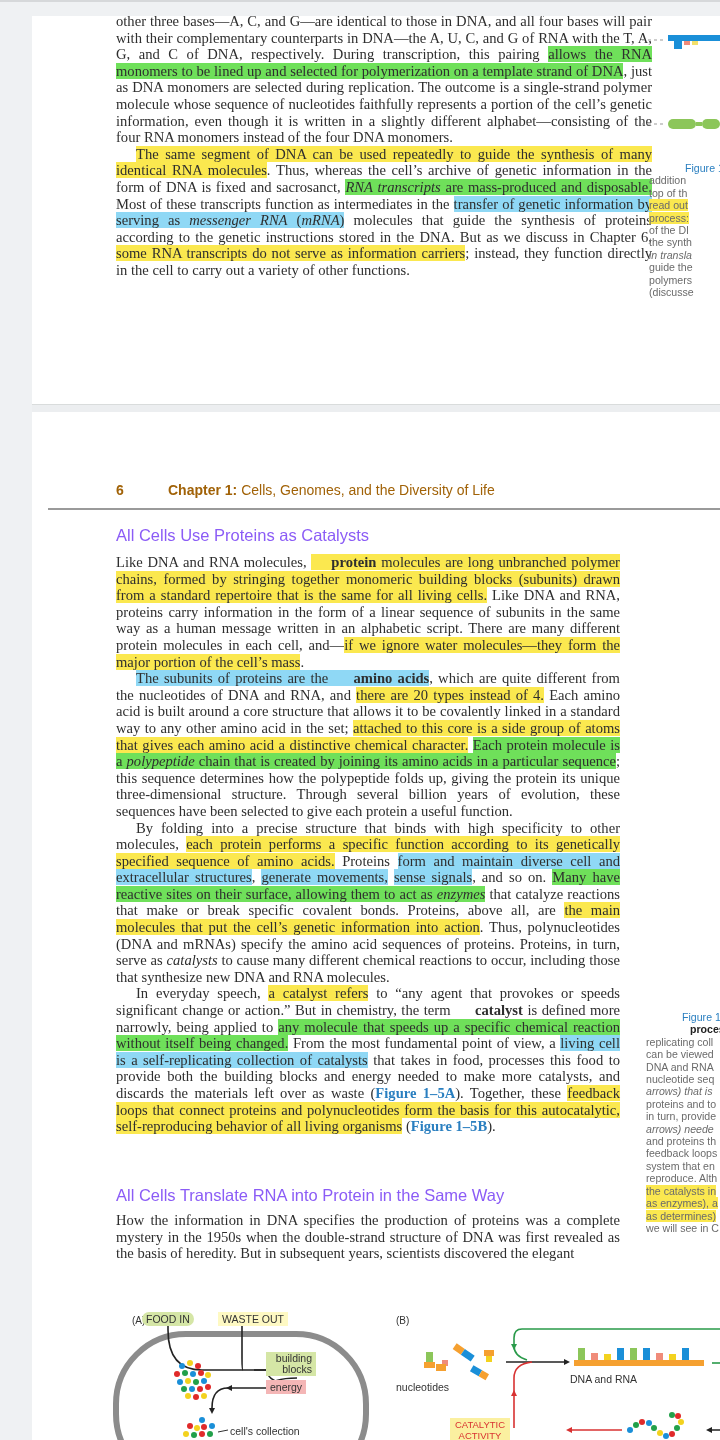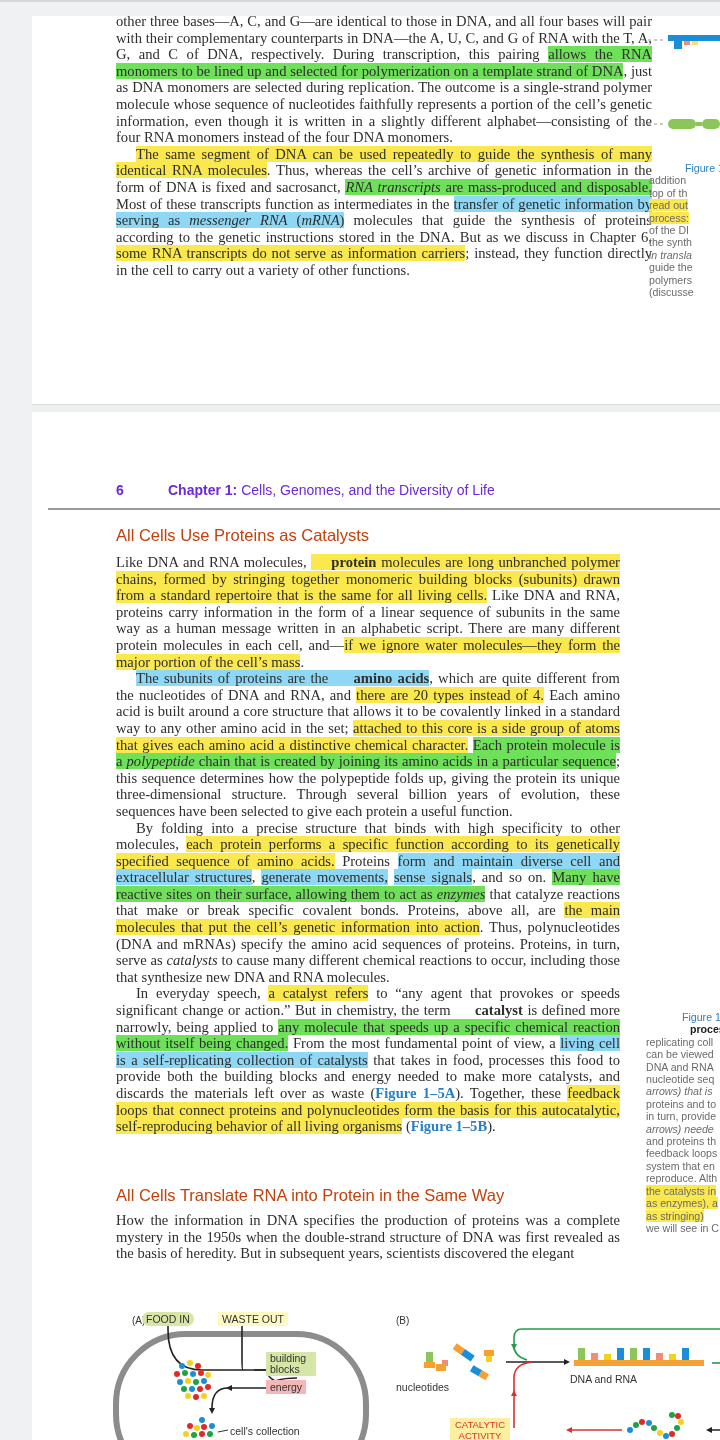--- a/index.html
+++ b/index.html
@@ -15,25 +15,25 @@
   .col p.indent{text-indent:20px;}
   .hl-y{background:#fbe84f;}
   .hl-g{background:#6fe05a;}
   .hl-b{background:#8fd8f5;}
   .b{font-weight:bold;padding-left:20px;}
   .i{font-style:italic;}
   .lnk{color:#2a7fc0;font-weight:bold;}
   .side{position:absolute;font-family:"Liberation Sans","DejaVu Sans",sans-serif;font-size:10.6px;line-height:12.4px;color:#6b6b6b;white-space:nowrap;}
   .side .ttl{color:#2a7fc0;font-weight:normal;margin-left:36px;}
   .side .bk{color:#222;font-weight:bold;margin-left:44px;}
-  .running{position:absolute;left:84px;top:70px;font-family:"Liberation Sans","DejaVu Sans",sans-serif;font-size:14px;color:#6d28d9;}
+  .running{position:absolute;left:84px;top:70px;font-family:"Liberation Sans","DejaVu Sans",sans-serif;font-size:14px;color:#a16207;}
   .running .pn{display:inline-block;width:52px;font-weight:bold;}
   .running .ch{font-weight:bold;}
   .rule{position:absolute;left:16px;top:96px;width:672px;height:2px;background:#9a9a9a;}
-  .h2{position:absolute;left:84px;font-family:"Liberation Sans","DejaVu Sans",sans-serif;font-size:16.5px;color:#c2410c;}
+  .h2{position:absolute;left:84px;font-family:"Liberation Sans","DejaVu Sans",sans-serif;font-size:16.5px;color:#8b5cf6;}
   .fig{position:absolute;font-family:"Liberation Sans","DejaVu Sans",sans-serif;}
   .tag{position:absolute;font-size:10.5px;padding:1px 4px;color:#333;}
 </style>
 </head>
 <body>
 
 <div class="gutter"></div>
 <div class="topbar"></div>
 
 <div class="page" id="page1">
@@ -99,21 +99,21 @@
       <div><span class="i">arrows) that is</span></div>
       <div><span>proteins and to</span></div>
       <div><span>in turn, provide</span></div>
       <div><span class="i">arrows) neede</span></div>
       <div><span>and proteins th</span></div>
       <div><span>feedback loops</span></div>
       <div><span>system that en</span></div>
       <div><span>reproduce. Alth</span></div>
       <div><span class="hl-y">the catalysts in</span></div>
       <div><span class="hl-y">as enzymes), a</span></div>
-      <div><span class="hl-y">as stringing)</span></div>
+      <div><span class="hl-y">as determines)</span></div>
       <div><span>we will see in C</span></div>
     </div>
 
   <div class="fig" style="left:0;top:876px;width:688px;height:152px;">
     <svg width="688" height="152" style="position:absolute;left:0;top:0;">
 
       <rect x="84" y="46" width="250" height="150" rx="70" fill="none" stroke="#8c8c8c" stroke-width="6"></rect>
 
       <path d="M136 42 Q136 82 170 82 L235 82" fill="none" stroke="#222" stroke-width="1.6"></path>
       <line x1="136" y1="42" x2="136" y2="32" stroke="#222" stroke-width="1.6"></line>
@@ -211,21 +211,21 @@
         <circle cx="640" cy="146" r="3" fill="#e02a2a"></circle>
         <circle cx="645" cy="140" r="3" fill="#22a04a"></circle>
         <circle cx="649" cy="134" r="3" fill="#f3d21e"></circle>
         <circle cx="646" cy="128" r="3" fill="#e02a2a"></circle>
         <circle cx="640" cy="127" r="3" fill="#22a04a"></circle>
     </svg>
 
     <span class="tag" style="left:96px;top:26px;font-size:10px;">(A)</span>
     <span class="tag" style="left:110px;top:24px;background:#d5e6a6;border-radius:7px;">FOOD IN</span>
     <span class="tag" style="left:186px;top:24px;background:#fef9c3;">WASTE OUT</span>
-    <span class="tag" style="left:234px;top:64px;width:42px;text-align:left;line-height:11px;background:#d5e6a6;white-space:normal;">building blocks</span>
+    <span class="tag" style="left:234px;top:64px;width:42px;text-align:right;line-height:11px;background:#d5e6a6;white-space:normal;">building blocks</span>
     <span class="tag" style="left:234px;top:92px;background:#f4b6b6;">energy</span>
     <span class="tag" style="left:194px;top:136px;">cell's collection</span>
 
     <span class="tag" style="left:360px;top:26px;font-size:10px;">(B)</span>
     <span class="tag" style="left:360px;top:92px;text-align:right;">nucleotides</span>
     <span class="tag" style="left:534px;top:84px;">DNA and RNA</span>
     <span class="tag" style="left:418px;top:130px;width:52px;line-height:11px;text-align:center;background:#fbf0a0;color:#d83232;white-space:normal;font-size:9.5px;">CATALYTIC ACTIVITY</span>
   </div>
 </div>
 

